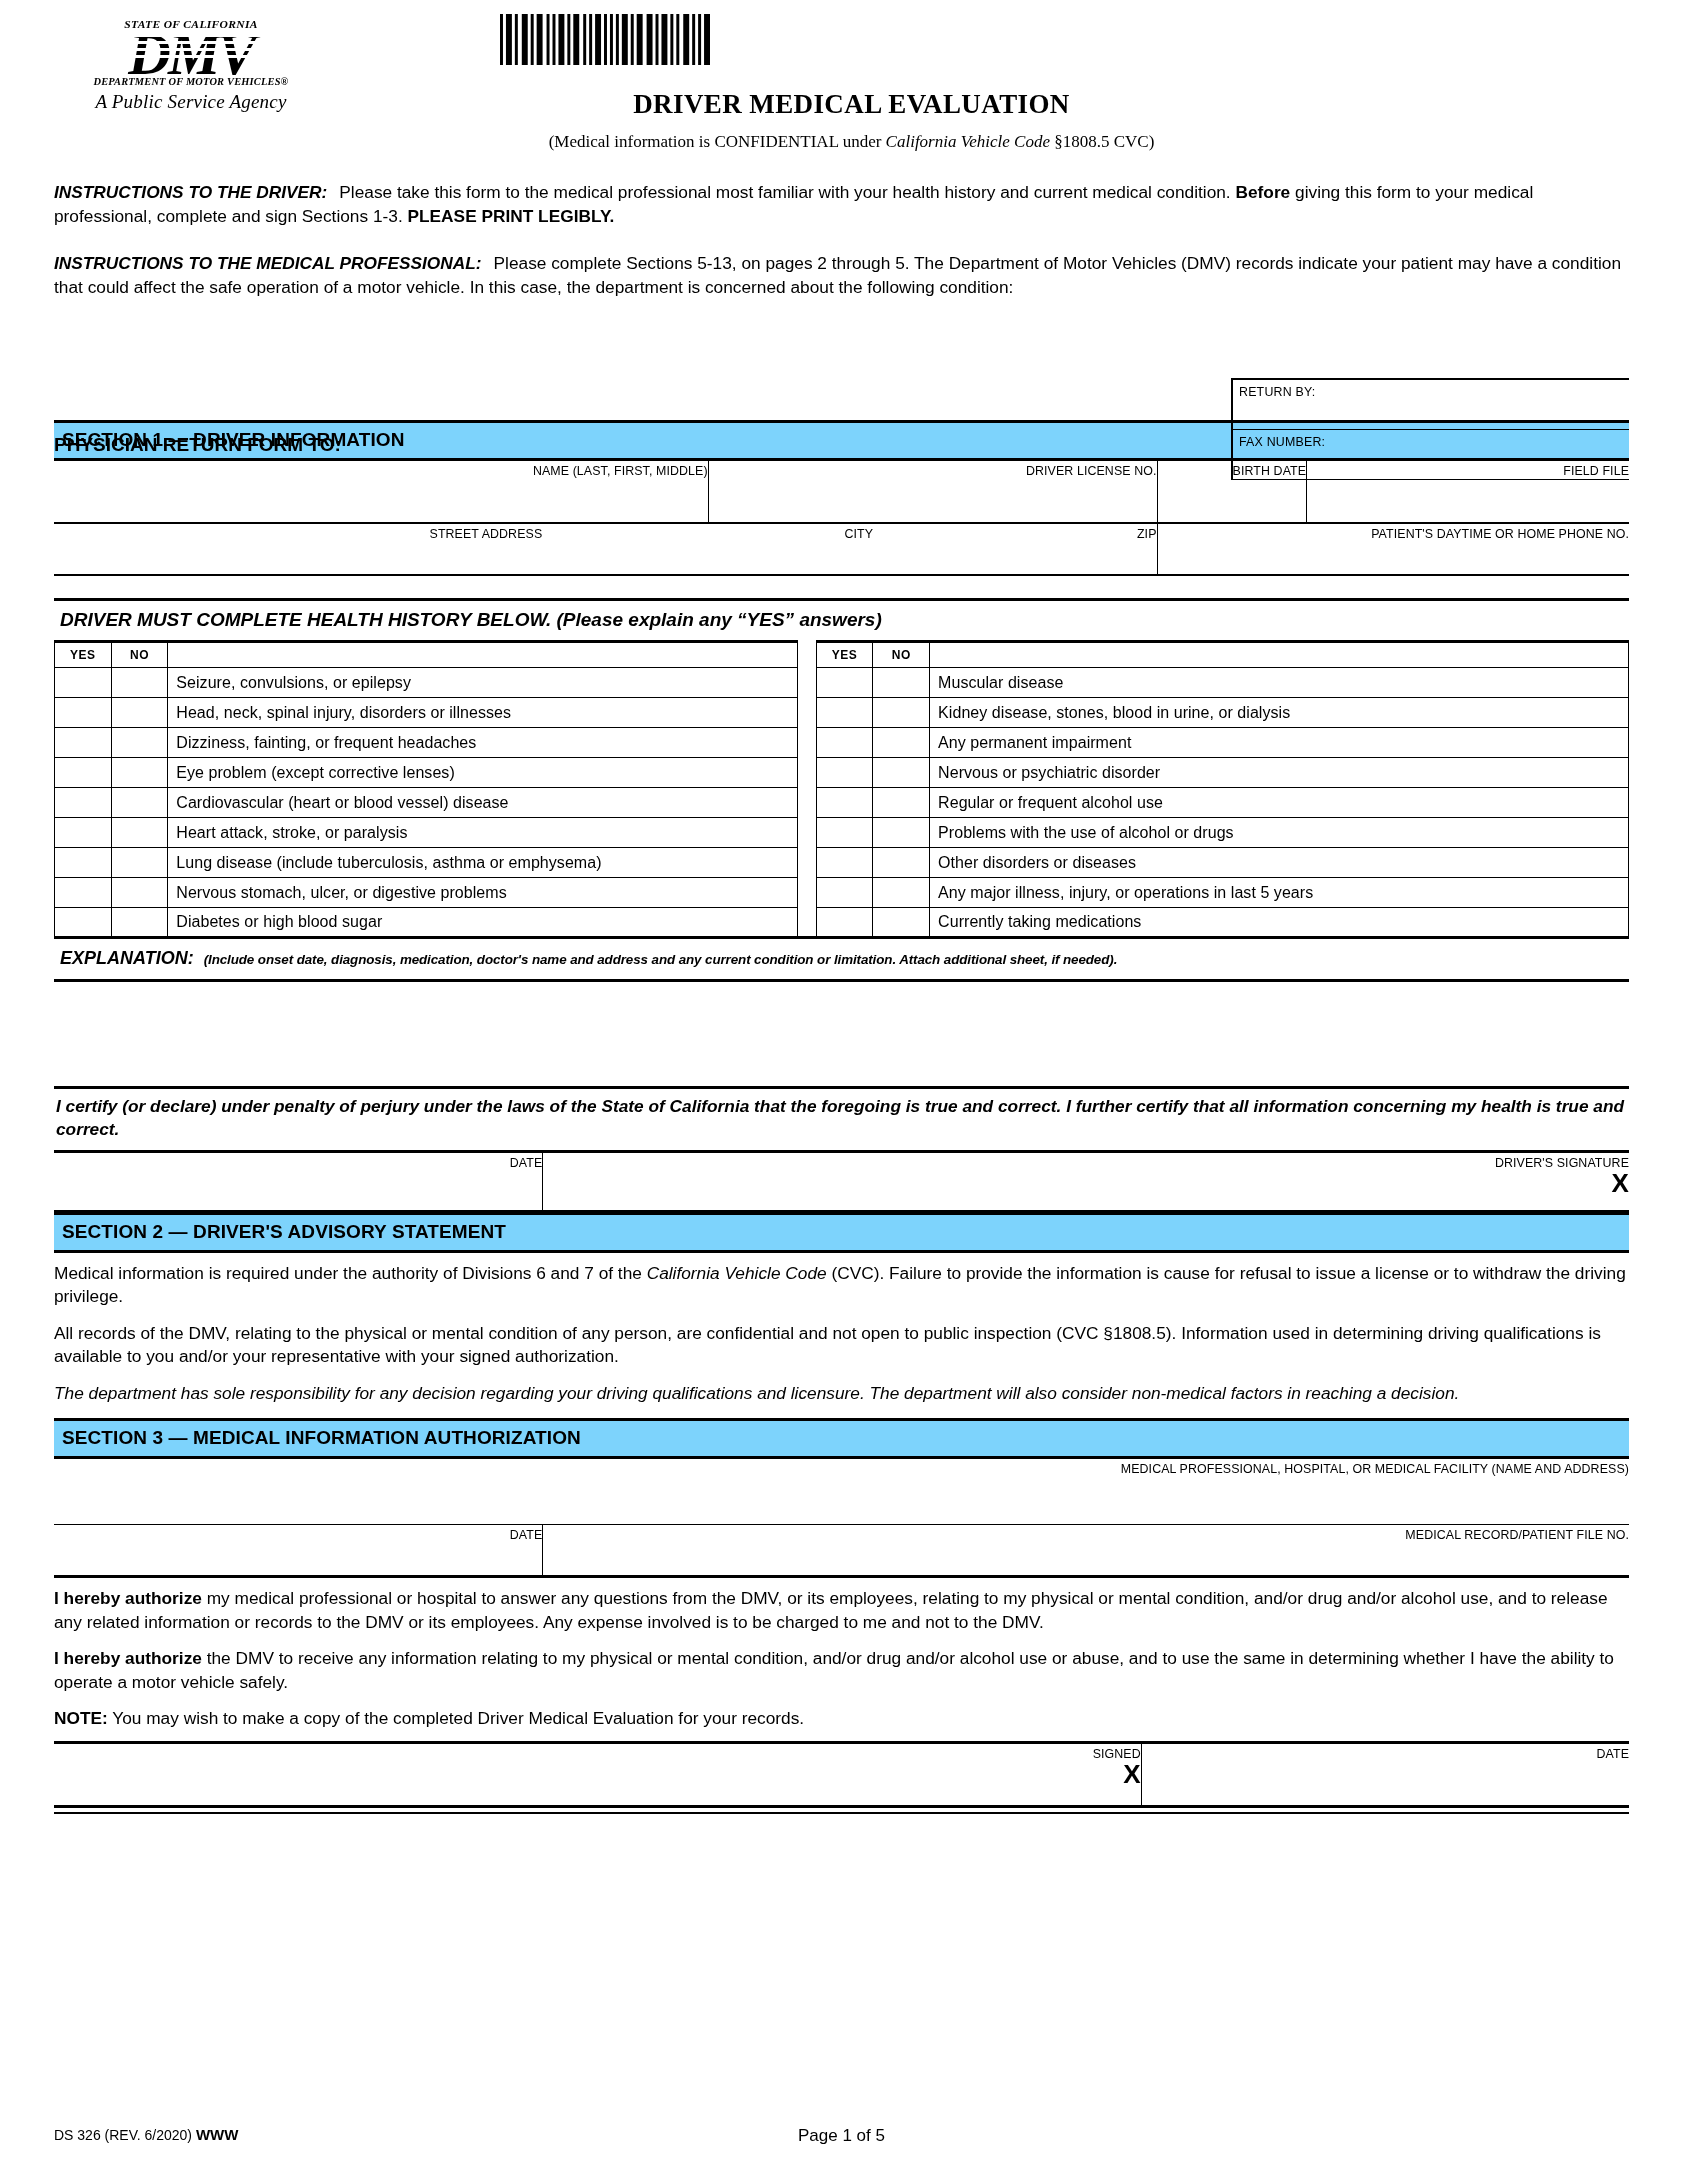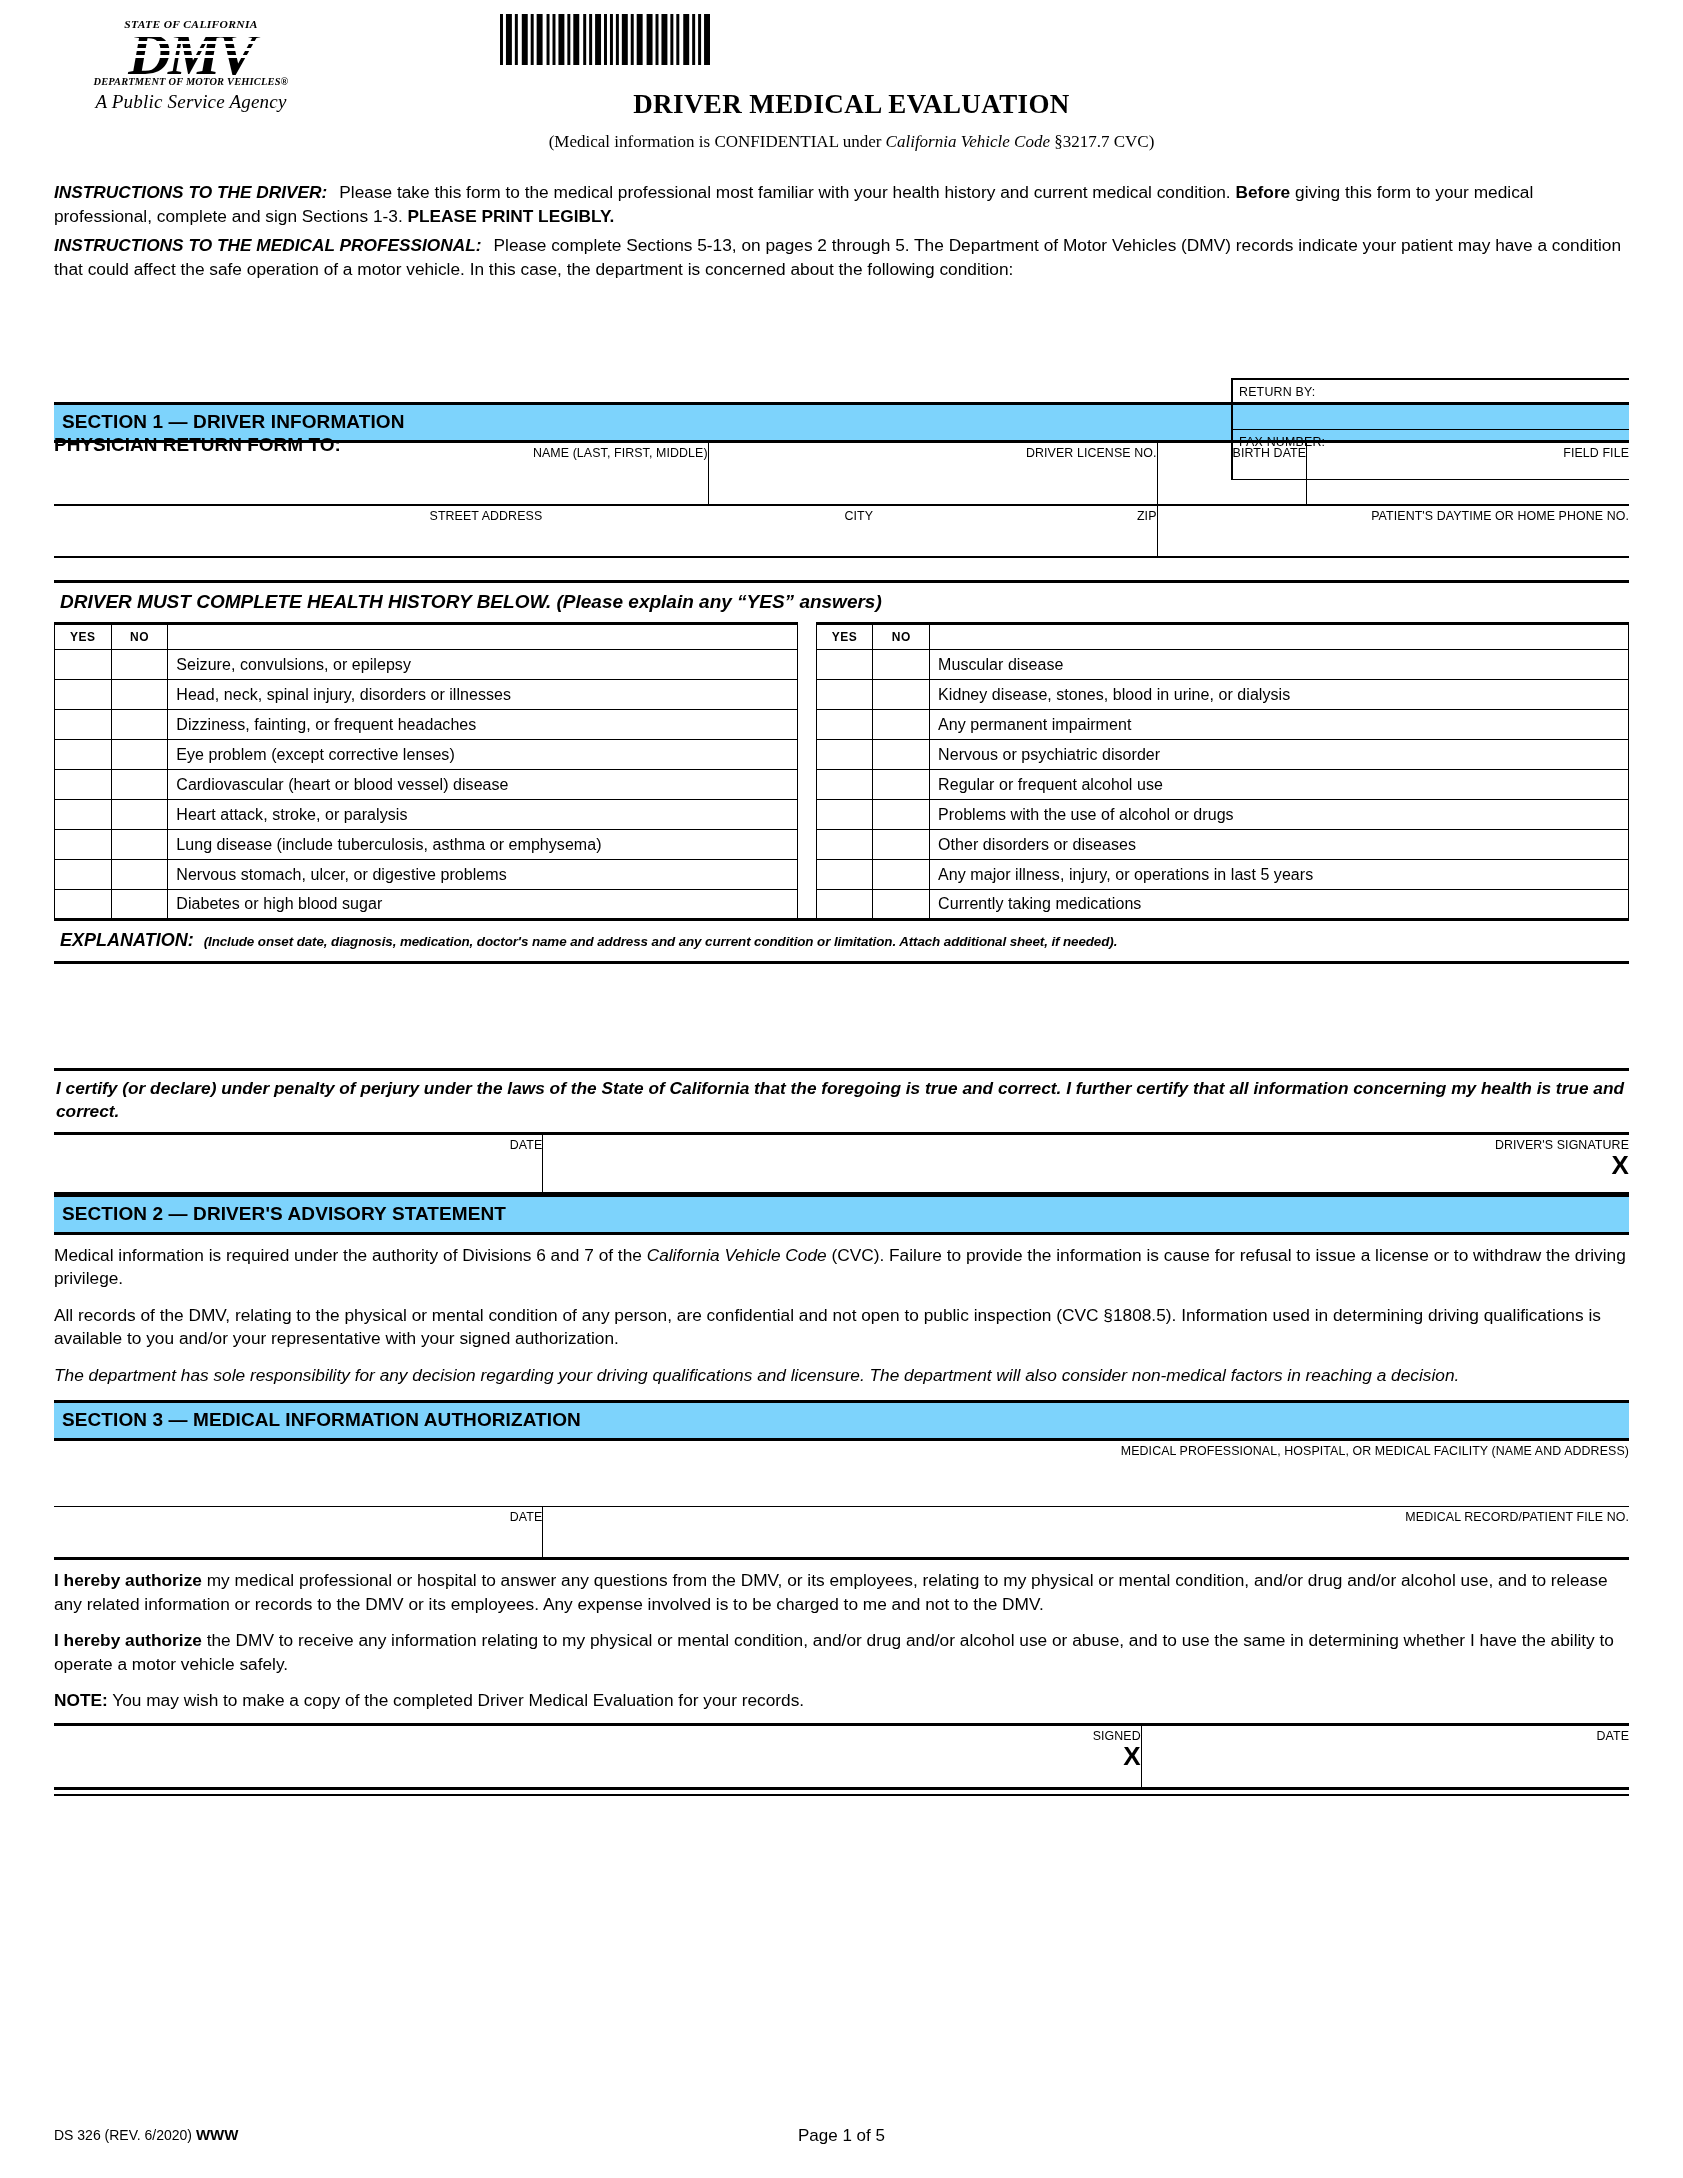--- a/index.html
+++ b/index.html
@@ -102,21 +102,21 @@
     margin-top: 12px;
   }
   .doc-subtitle i { font-style: italic; }
 
   
   .instr {
     font-size: 17.3px;
     line-height: 1.36;
     margin-top: 8px;
   }
-  .instr + .instr { margin-top: 6px; }
+  .instr + .instr { margin-top: 24px; }
   .instr .lead {
     font-weight: bold;
     font-style: italic;
   }
   .instr b { font-weight: bold; }
   .instr .sp { display: inline-block; width: 12px; }
 
   .physician-return {
     font-size: 19px;
     font-weight: bold;
@@ -321,21 +321,21 @@
             <rect x="185" y="0" width="6" height="52"></rect>
           <rect x="194" y="0" width="3" height="52"></rect>
             <rect x="200" y="0" width="3" height="52"></rect>
           <rect x="206" y="0" width="6" height="52"></rect>
         </g>
       </svg>
     </div>
 
     <div class="title-block">
       <div class="doc-title">DRIVER MEDICAL EVALUATION</div>
-      <div class="doc-subtitle"><span>(Medical information is CONFIDENTIAL under </span><i>California Vehicle Code</i><span> §3217.7 CVC)</span></div>
+      <div class="doc-subtitle"><span>(Medical information is CONFIDENTIAL under </span><i>California Vehicle Code</i><span> §1808.5 CVC)</span></div>
     </div>
   </div>
 
   <div class="instr"><span class="lead">INSTRUCTIONS TO THE DRIVER:</span><span class="sp"></span><span>Please take this form to the medical professional most familiar with your health history and current medical condition. </span><b>Before</b><span> giving this form to your medical professional, complete and sign Sections 1-3. </span><b>PLEASE PRINT LEGIBLY.</b></div>
 
   <div class="instr"><span class="lead">INSTRUCTIONS TO THE MEDICAL PROFESSIONAL:</span><span class="sp"></span><span>Please complete Sections 5-13, on pages 2 through 5. The Department of Motor Vehicles (DMV) records indicate your patient may have a condition that could affect the safe operation of a motor vehicle. In this case, the department is concerned about the following condition:</span></div>
 
   <div class="physician-return">PHYSICIAN RETURN FORM TO:</div>
 
   <div class="returnbox">

